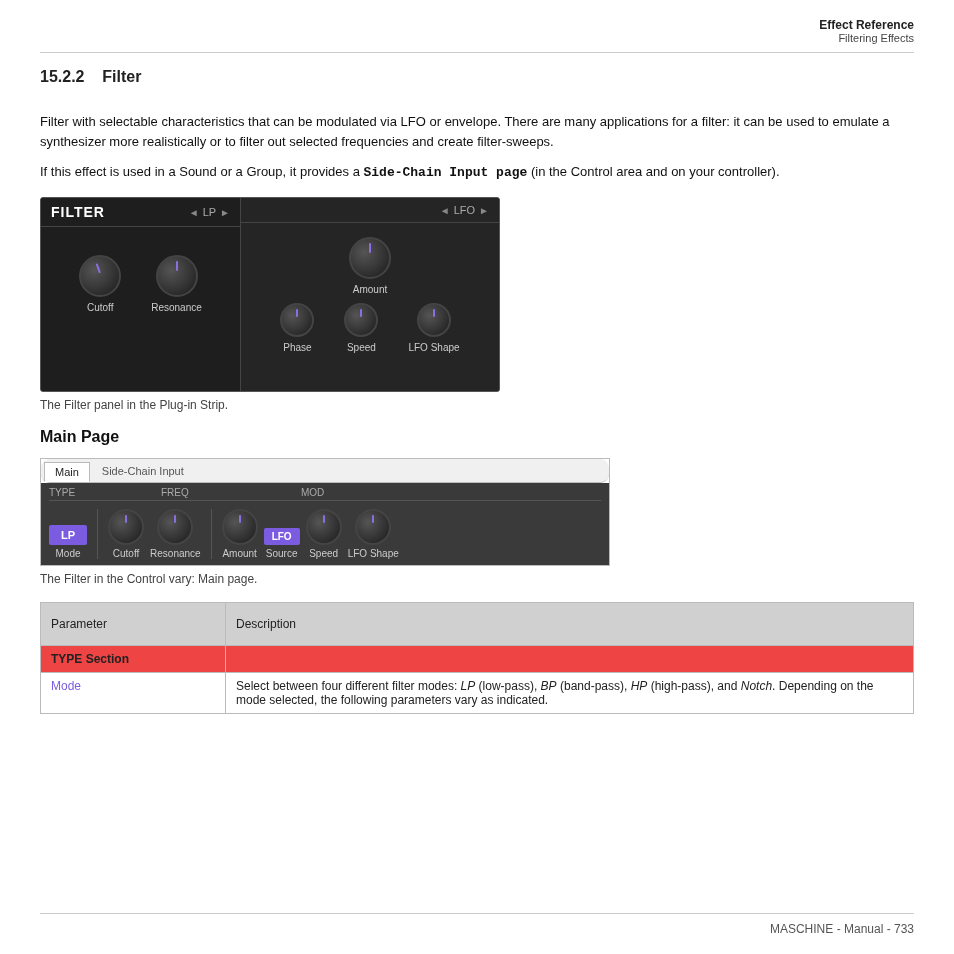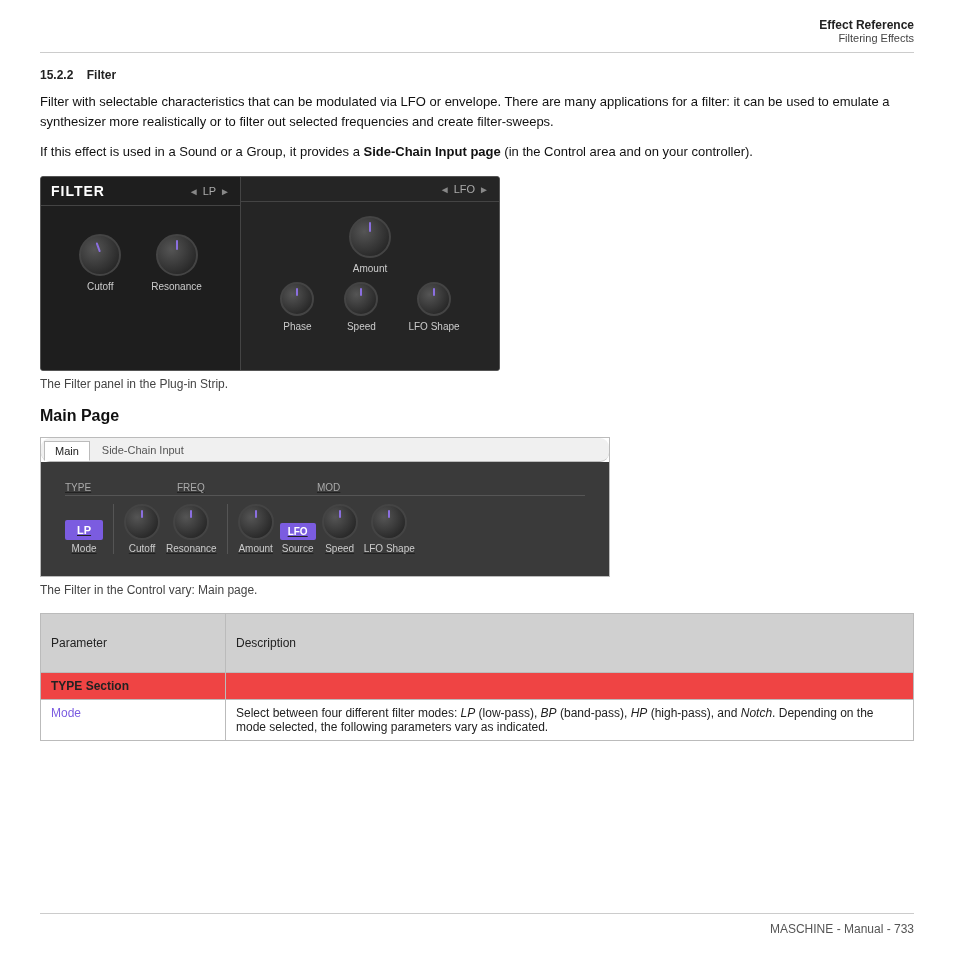--- a/index.html
+++ b/index.html
@@ -40,33 +40,33 @@
     
     .content {
       position: absolute;
       top: 68px;
       left: 40px;
       right: 40px;
     }
 
     
     .section-num {
-      font-size: 12px;
-      font-weight: bold;
-      margin-bottom: 10px;
+      font-size: 16px;
+      font-weight: bold;
+      margin-bottom: 26px;
     }
 
     .body-text {
       font-size: 13px;
       line-height: 1.55;
       margin-bottom: 10px;
       color: #111;
     }
 
-    .bold-inline { font-weight: bold; }
+    .bold-inline { font-weight: bold; font-family: Liberation Mono, monospace; }
 
     
     .filter-panel-img {
       background: #2a2a2a;
       border: 1px solid #555;
       border-radius: 3px;
       width: 460px;
       height: 195px;
       margin: 14px 0 6px 0;
       display: flex;
@@ -297,21 +297,21 @@
     
     .param-table {
       width: 100%;
       border-collapse: collapse;
       margin-top: 16px;
       border: 1px solid #bbb;
     }
     .param-table th {
       background: #d0d0d0;
       text-align: left;
-      padding: 22px 10px;
+      padding: 14px 10px;
       font-size: 12px;
       font-weight: normal;
       border: 1px solid #bbb;
     }
     .param-table td {
       padding: 6px 10px;
       font-size: 12px;
       border: 1px solid #bbb;
       vertical-align: top;
     }
@@ -435,21 +435,21 @@
 
   <div class="main-page-title">Main Page</div>
 
   <div class="control-panel">
 
     <div class="cp-tabs">
       <div class="cp-tab">Main</div>
       <div class="cp-tab-inactive">Side-Chain Input</div>
     </div>
 
-    <div style="background:#3a3a3a; padding: 16px; text-decoration: underline;">
+    <div style="background:#3a3a3a; padding: 0;">
 
       <div style="display:flex; padding: 2px 8px 0 8px; background:#3a3a3a;">
         <div style="width:90px; color:#aaa; font-size:10px; padding: 2px 0;">TYPE</div>
         <div style="width:140px; color:#aaa; font-size:10px; padding: 2px 0; margin-left: 22px;">FREQ</div>
         <div style="flex:1; color:#aaa; font-size:10px; padding: 2px 0;">MOD</div>
       </div>
 
       <div style="height:1px; background:#555; margin: 0 8px;"></div>
 
       <div style="display:flex; align-items:flex-end; padding: 8px 8px 6px 8px; gap:6px;">

